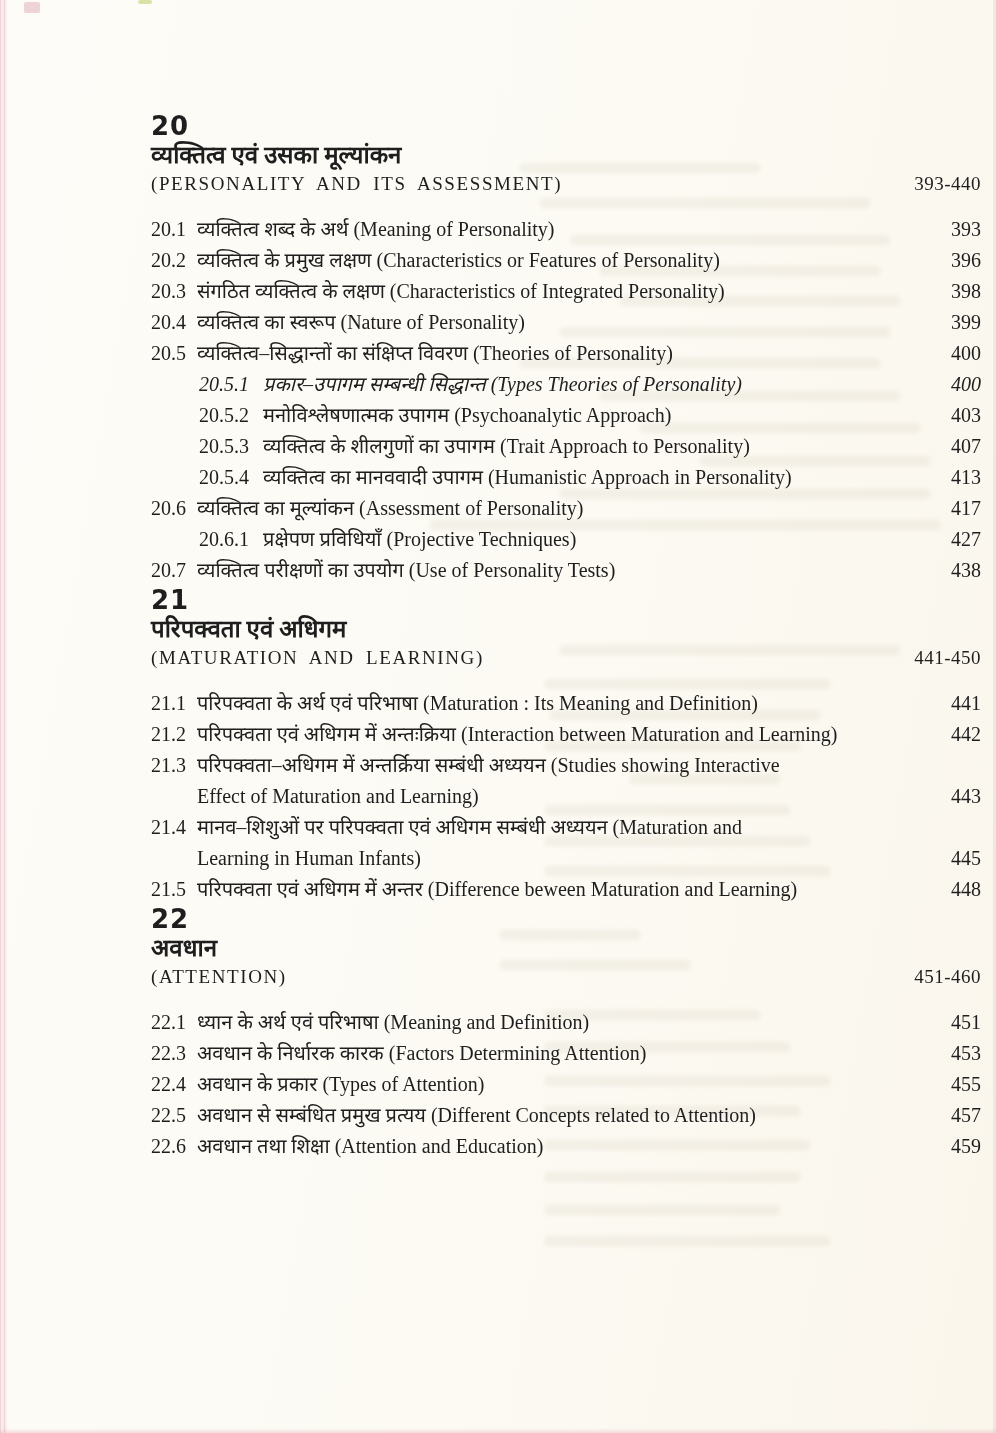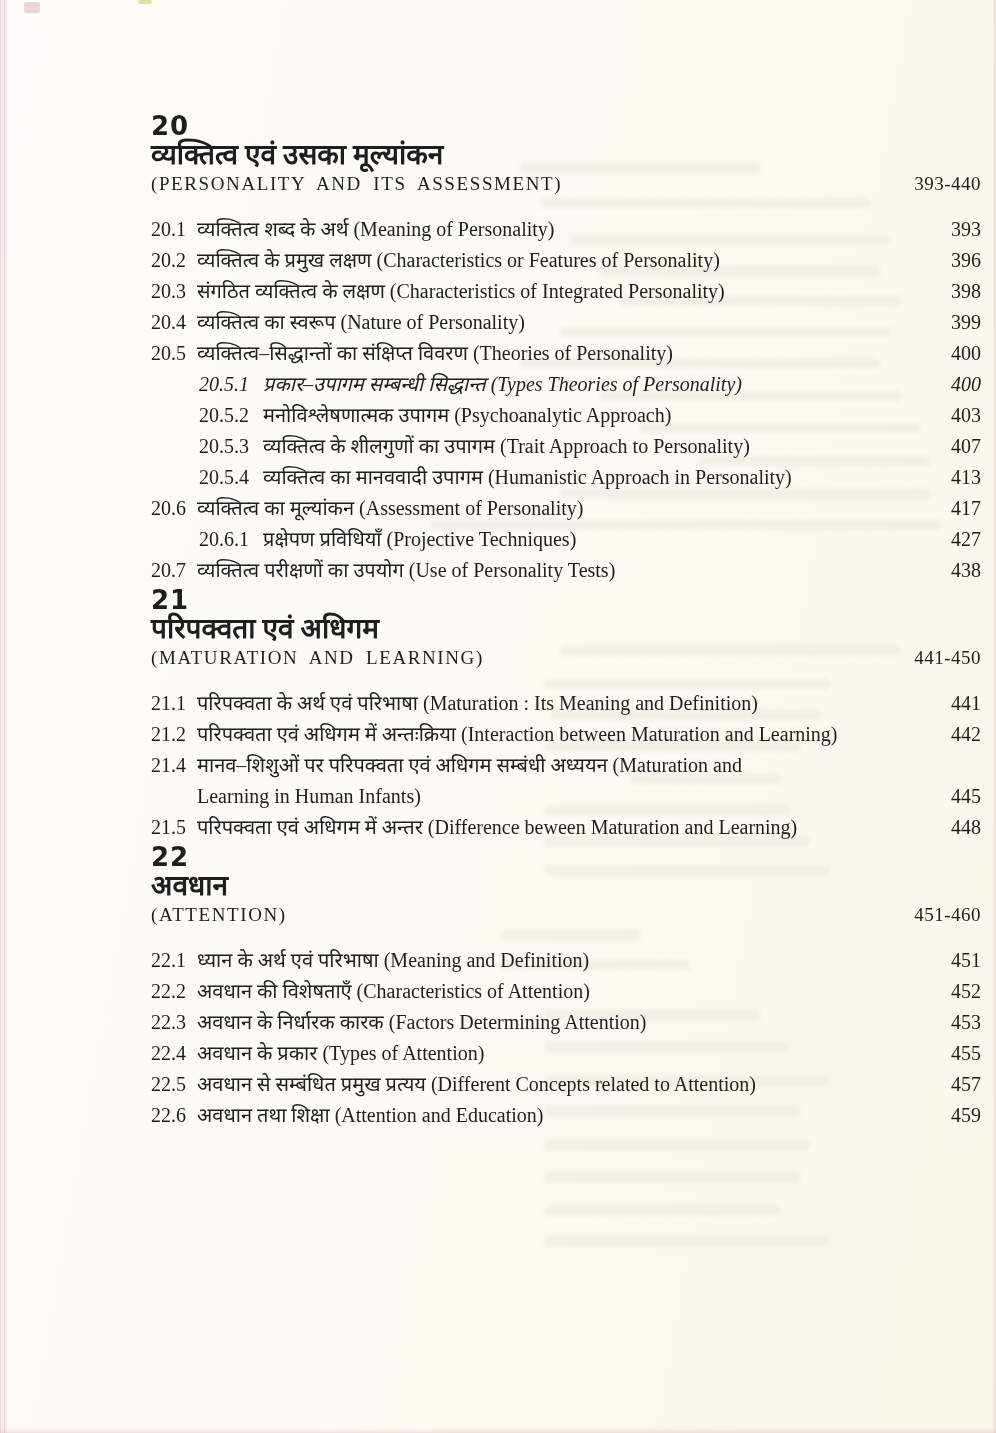--- a/index.html
+++ b/index.html
@@ -16,21 +16,21 @@
     background:linear-gradient(0deg,rgba(226,170,182,.35),rgba(250,240,242,0));}
   .edge-right{position:absolute;right:0;top:0;bottom:0;width:3px;background:rgba(222,178,188,.25);}
   .corner-mark{position:absolute;left:24px;top:2px;width:16px;height:11px;background:rgba(208,118,138,.30);border-radius:2px;}
   .artifact-green{position:absolute;left:138px;top:0;width:14px;height:4px;background:#cdd98a;opacity:.75;border-radius:2px;}
   
   .ghosts i{position:absolute;height:10px;background:#b4aa92;opacity:.13;filter:blur(2px);border-radius:3px;display:block;}
   
   .content{position:absolute;left:151px;top:112px;width:830px;}
   .chapter + .chapter{}
   .ch-num{font-family:"DejaVu Sans","Liberation Sans",sans-serif;font-weight:bold;font-size:26px;line-height:28px;letter-spacing:1px;}
-  .ch-hi{font-size:28px;font-weight:bold;line-height:30px;}
+  .ch-hi{font-size:24px;font-weight:bold;line-height:30px;}
   .ch-en-row{display:flex;justify-content:space-between;align-items:baseline;line-height:28px;margin-bottom:16px;}
   .ch-en{font-size:19px;letter-spacing:1.6px;word-spacing:5px;}
   .ch-pages{font-size:19px;letter-spacing:.5px;}
   .ti{display:flex;align-items:flex-start;min-height:31px;font-size:20px;}
   .ti .no{width:46px;flex:0 0 auto;line-height:31px;}
   .ti.sub .no{margin-left:48px;width:64px;}
   .ti .tx{flex:1 1 auto;}
   .ti .tx div{line-height:31px;}
   .ti .pg{flex:0 0 auto;width:54px;text-align:right;align-self:flex-end;line-height:31px;}
   .ti.it{font-style:italic;}
@@ -192,20 +192,28 @@
             <span class="pg">441</span>
           </div>
         <div class="ti">
             <span class="no">21.2</span>
             <span class="tx">
               <div>परिपक्वता एवं अधिगम में अन्तःक्रिया (Interaction between Maturation and Learning)</div>
             </span>
             <span class="pg">442</span>
           </div>
         <div class="ti">
+            <span class="no">21.3</span>
+            <span class="tx">
+              <div>परिपक्वता–अधिगम में अन्तर्क्रिया सम्बंधी अध्ययन (Studies showing Interactive</div>
+              <div>Effect of Maturation and Learning)</div>
+            </span>
+            <span class="pg">443</span>
+          </div>
+        <div class="ti">
             <span class="no">21.4</span>
             <span class="tx">
               <div>मानव–शिशुओं पर परिपक्वता एवं अधिगम सम्बंधी अध्ययन (Maturation and</div>
               <div>Learning in Human Infants)</div>
             </span>
             <span class="pg">445</span>
           </div>
         <div class="ti">
             <span class="no">21.5</span>
             <span class="tx">
@@ -225,27 +233,20 @@
       </div>
       <div class="items">
         <div class="ti">
             <span class="no">22.1</span>
             <span class="tx">
               <div>ध्यान के अर्थ एवं परिभाषा (Meaning and Definition)</div>
             </span>
             <span class="pg">451</span>
           </div>
         <div class="ti">
-            <span class="no">22.2</span>
-            <span class="tx">
-              <div>अवधान की विशेषताएँ (Characteristics of Attention)</div>
-            </span>
-            <span class="pg">452</span>
-          </div>
-        <div class="ti">
             <span class="no">22.3</span>
             <span class="tx">
               <div>अवधान के निर्धारक कारक (Factors Determining Attention)</div>
             </span>
             <span class="pg">453</span>
           </div>
         <div class="ti">
             <span class="no">22.4</span>
             <span class="tx">
               <div>अवधान के प्रकार (Types of Attention)</div>

